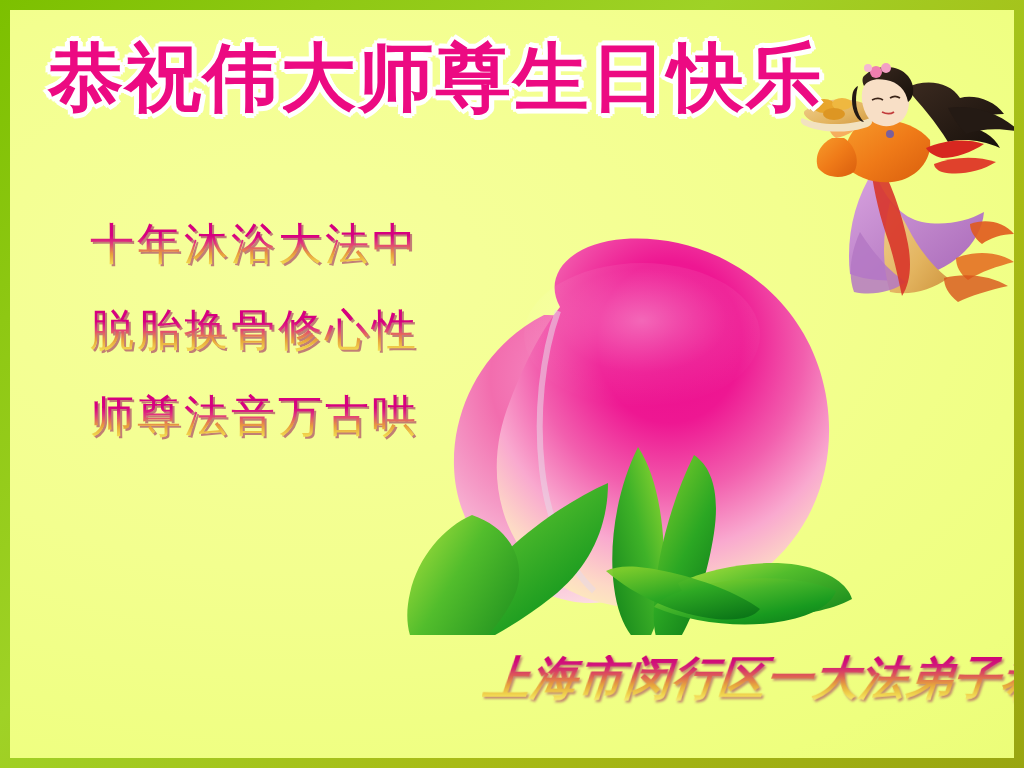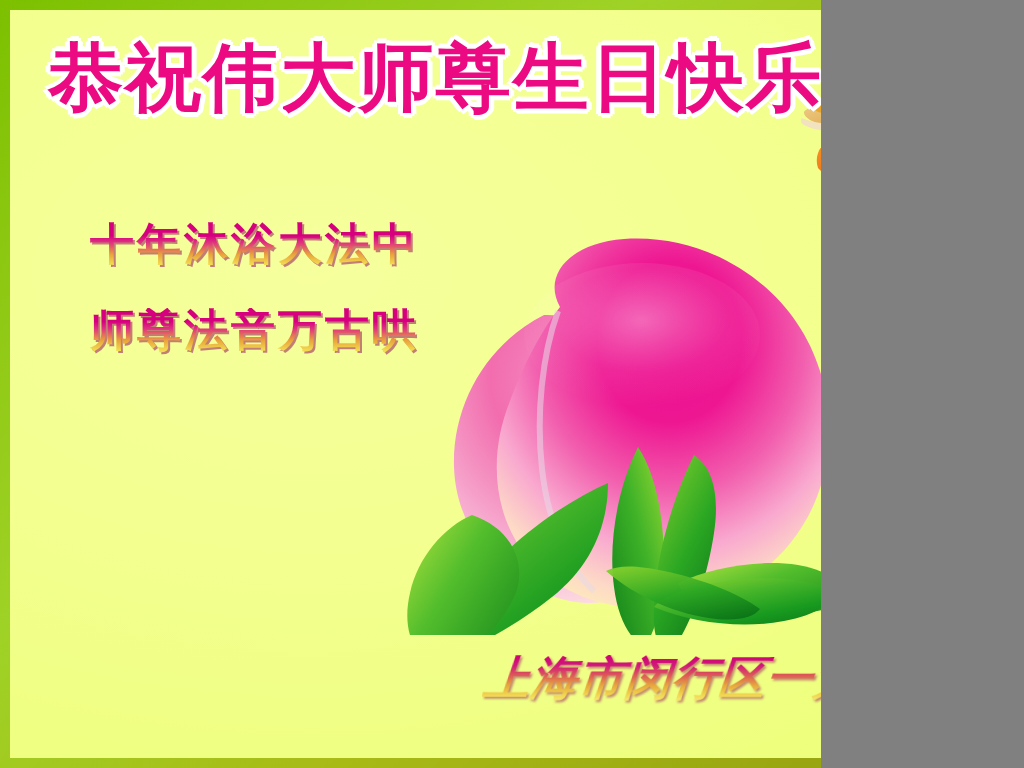--- a/index.html
+++ b/index.html
@@ -3,21 +3,21 @@
 <meta charset="utf-8">
 <title>Greeting Card</title>
 <style>
   html, body {
     margin: 0;
     padding: 0;
     background: #808080;
   }
   #card {
     position: relative;
-    width: 821px;
+    width: 1024px;
     height: 768px;
     overflow: hidden;
     font-family: "DejaVu Sans", "Liberation Sans", sans-serif;
     background: linear-gradient(135deg, #7cc000 0%, #8ec813 18%, #9fd226 40%, #a8bb16 68%, #99a511 100%);
     box-sizing: border-box;
     padding-left: 20px;
   }
   
   #canvas {
     position: absolute;
@@ -61,21 +61,21 @@
     left: 80px;
     top: 212px;
   }
   .poem-line {
     font-size: 44px;
     line-height: 1;
     height: 52px;
     margin-bottom: 34px;
     letter-spacing: 3px;
     white-space: nowrap;
-    font-weight: 700;
+    font-weight: 400;
     font-family: "DejaVu Sans", "Liberation Sans", sans-serif;
     background: linear-gradient(to bottom,
         #d6007f 0%, #d6007f 26%, #e0337f 40%,
         #e8a23a 62%, #f2d84e 80%, #f7ee70 100%);
     -webkit-background-clip: text;
     background-clip: text;
     color: transparent;
     -webkit-text-fill-color: transparent;
     filter: drop-shadow(2px 2px 0.6px rgba(150,20,90,0.55));
   }
@@ -281,19 +281,20 @@
       <path d="M158,206 C178,198 202,200 216,210 C200,214 182,220 170,228
                C162,222 158,214 158,206 Z" fill="#e4681f" opacity="0.85"></path>
       <path d="M146,226 C168,220 194,224 210,234 C192,238 172,244 160,250
                C150,242 146,234 146,226 Z" fill="#d8541c" opacity="0.8"></path>
     </svg>
 
     <div id="title">恭祝伟大师尊生日快乐</div>
 
     <div id="poem">
       <div class="poem-line">十年沐浴大法中</div>
+      <div class="poem-line">脱胎换骨修心性</div>
       <div class="poem-line">师尊法音万古哄</div>
     </div>
 
     <div id="signature">上海市闵行区一大法弟子恭贺</div>
 
   </div>
 </div>
 
 </body></html>

